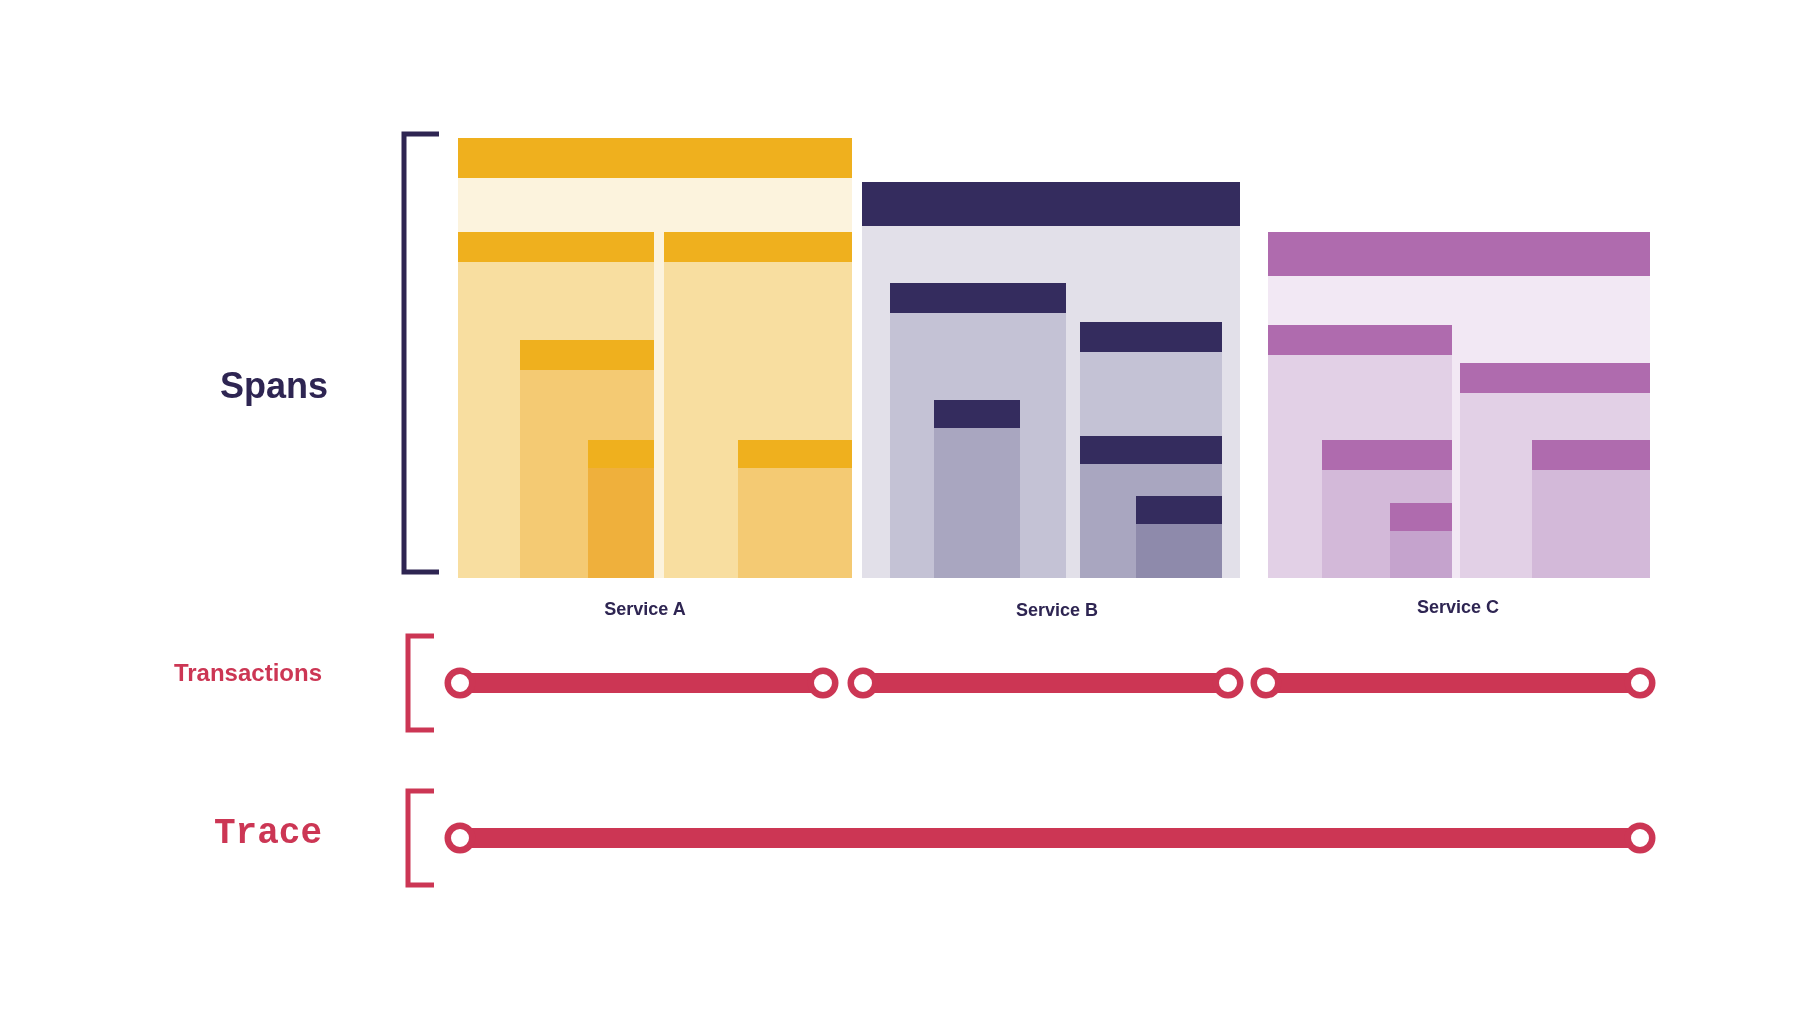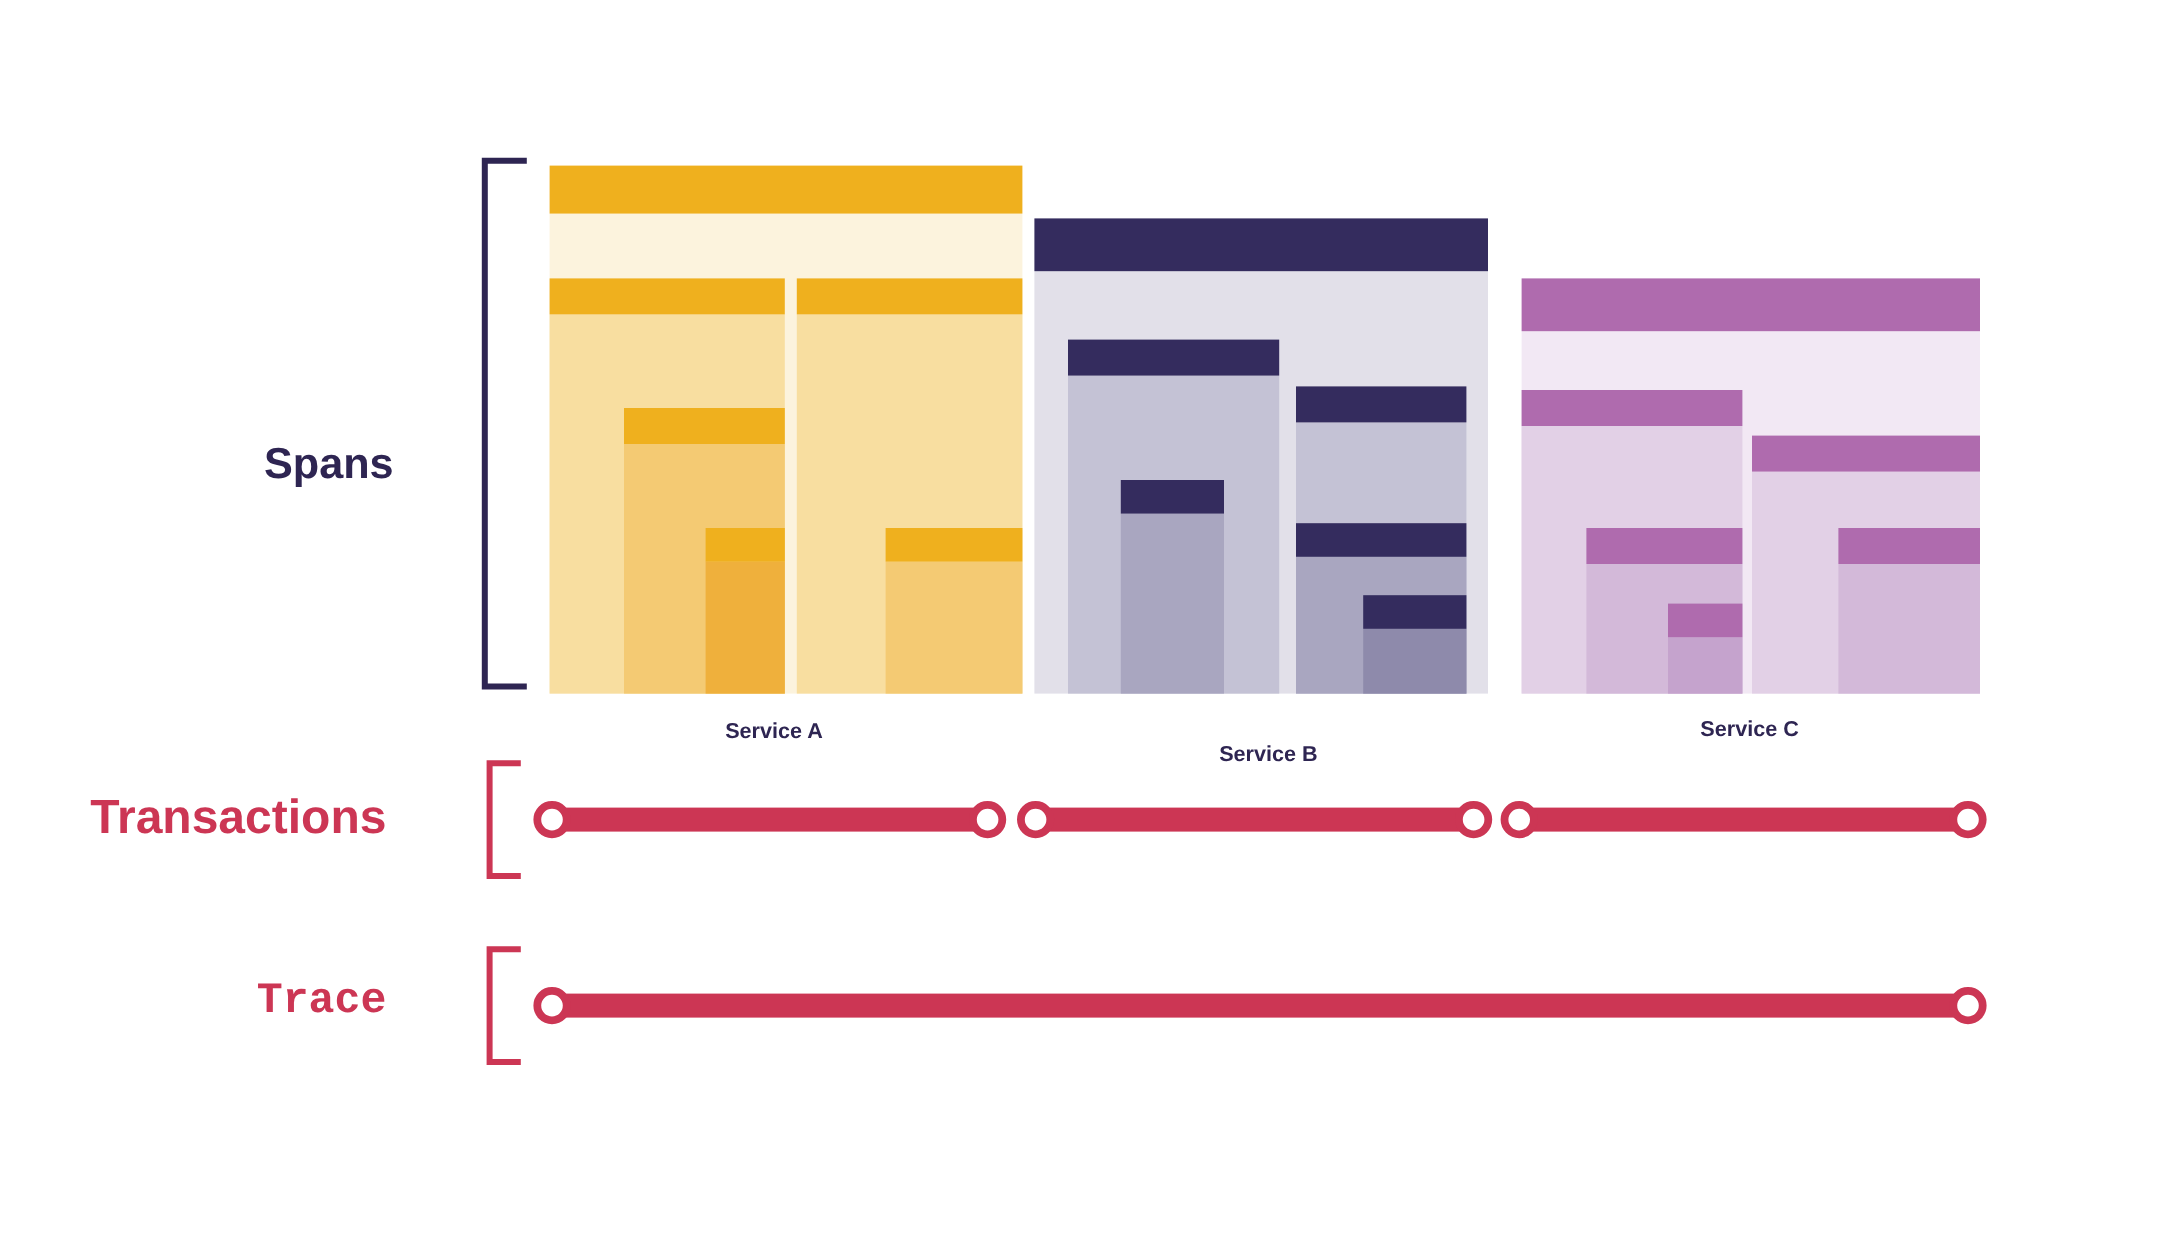--- a/index.html
+++ b/index.html
@@ -35,21 +35,21 @@
     line-height: 1;
   }
   .lbl-spans {
     font-size: 36px;
     color: #2e2552;
     right: 1472px;
     top: 368px;
     text-align: right;
   }
   .lbl-transactions {
-    font-size: 40px;
+    font-size: 24px;
     color: #cc3654;
     right: 1478px;
     top: 661px;
     text-align: right;
   }
   .lbl-trace {
     font-size: 36px;
     color: #cc3654;
     right: 1478px;
     top: 816px;
@@ -182,16 +182,16 @@
       </g>
   </svg>
 
   <div class="sec-label lbl-spans">Spans</div>
 
   <div class="sec-label lbl-transactions">Transactions</div>
 
   <div class="sec-label lbl-trace">Trace</div>
 
   <div class="svc-label" id="svc-0" style="left: 645px; top: 600px;">Service A</div>
-  <div class="svc-label" id="svc-1" style="left: 1057px; top: 619px;">Service B</div>
+  <div class="svc-label" id="svc-1" style="left: 1057px; top: 601px;">Service B</div>
   <div class="svc-label" id="svc-2" style="left: 1458px; top: 598px;">Service C</div>
 
 </div>
 
 </body></html>

